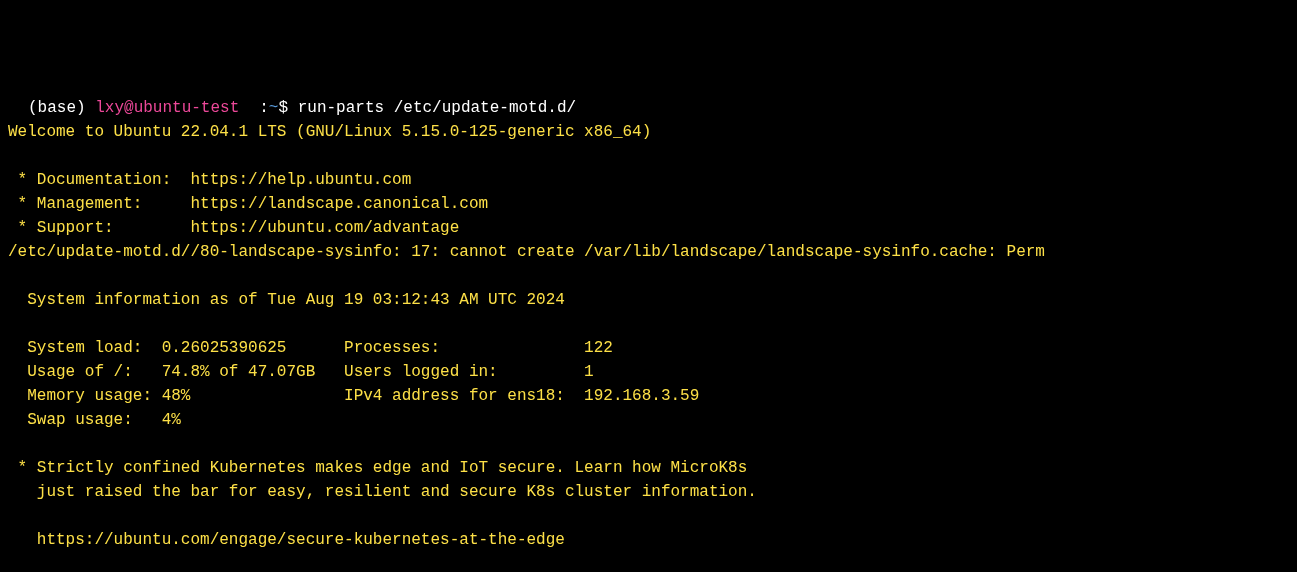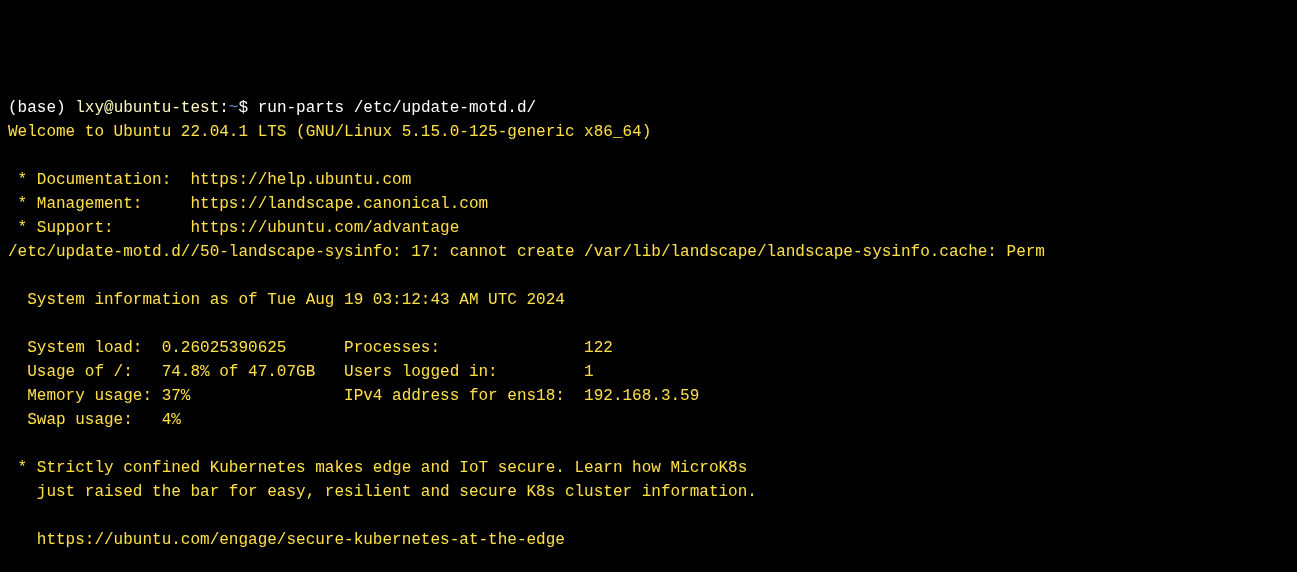--- a/index.html
+++ b/index.html
@@ -17,23 +17,24 @@
       width: 1297px;
       height: 572px;
       overflow: hidden;
       white-space: pre;
     }
     .terminal {
       padding: 0 8px;
     }
     .prompt-base {
       color: #ffffff;
+      margin-left: 20px;
     }
     .prompt-user {
-      color: #fef9c3;
+      color: #ec4899;
     }
     .prompt-tilde {
       color: #5899d8;
     }
     .prompt-dollar {
       color: #ffffff;
     }
     .command-underline {
       text-decoration-color: #cc3333;
       text-decoration-thickness: 2px;
@@ -47,27 +48,27 @@
 <body>
 
 
 
 <div class="terminal"><span class="prompt-base">(base) </span><span class="prompt-user">lxy@ubuntu-test</span><span class="prompt-base">:</span><span class="prompt-tilde">~</span><span class="prompt-dollar">$ </span><span class="command-underline">run-parts /etc/update-motd.d/</span>
 <span class="output-line">Welcome to Ubuntu 22.04.1 LTS (GNU/Linux 5.15.0-125-generic x86_64)</span>
 
 <span class="output-line"> * Documentation:  https://help.ubuntu.com</span>
 <span class="output-line"> * Management:     https://landscape.canonical.com</span>
 <span class="output-line"> * Support:        https://ubuntu.com/advantage</span>
-<span class="output-line">/etc/update-motd.d//50-landscape-sysinfo: 17: cannot create /var/lib/landscape/landscape-sysinfo.cache: Perm</span>
+<span class="output-line">/etc/update-motd.d//80-landscape-sysinfo: 17: cannot create /var/lib/landscape/landscape-sysinfo.cache: Perm</span>
 
 <span class="output-line">  System information as of Tue Aug 19 03:12:43 AM UTC 2024</span>
 
 <span class="output-line">  System load:  0.26025390625      Processes:               122</span>
 <span class="output-line">  Usage of /:   74.8% of 47.07GB   Users logged in:         1</span>
-<span class="output-line">  Memory usage: 37%                IPv4 address for ens18:  192.168.3.59</span>
+<span class="output-line">  Memory usage: 48%                IPv4 address for ens18:  192.168.3.59</span>
 <span class="output-line">  Swap usage:   4%</span>
 
 <span class="output-line"> * Strictly confined Kubernetes makes edge and IoT secure. Learn how MicroK8s</span>
 <span class="output-line">   just raised the bar for easy, resilient and secure K8s cluster information.</span>
 
 <span class="output-line">   https://ubuntu.com/engage/secure-kubernetes-at-the-edge</span>
 
 
 
 

